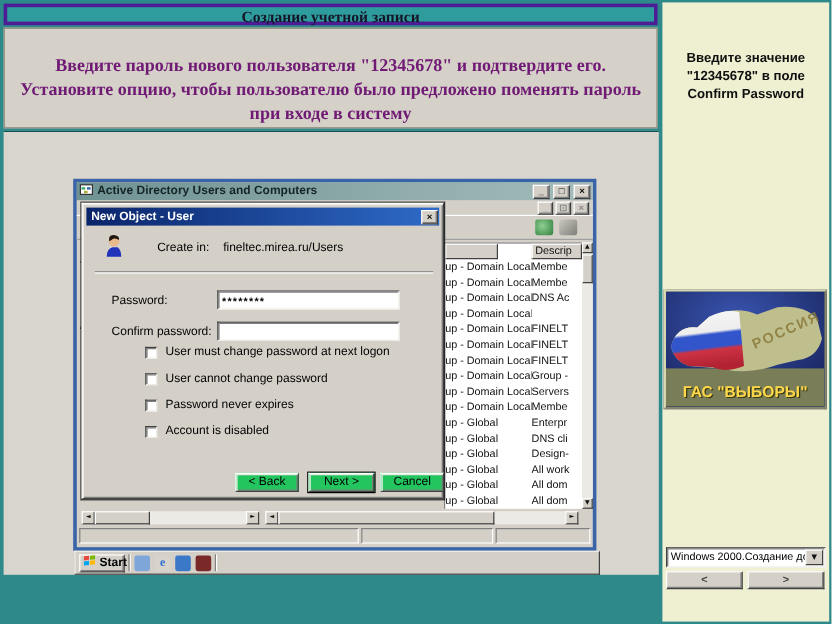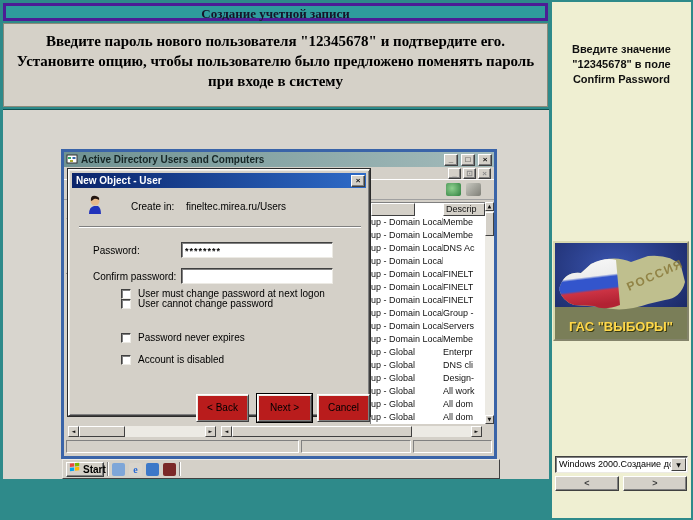--- a/index.html
+++ b/index.html
@@ -4,22 +4,22 @@
 <style>
   * { margin:0; padding:0; box-sizing:border-box; }
   body { background:#ffffff; font-family:"Liberation Sans", sans-serif; }
   .app { position:relative; width:693px; height:520px; background:#2E8A8A; overflow:hidden; }
 
   
   .header { position:absolute; left:3px; top:3px; width:545px; height:18px;
     background:#2E9C9C; border:3px solid #4c1d95; color:#15152A;
     font:bold 13px/16px "Liberation Serif", serif; text-align:center; }
   .instruction { position:absolute; left:3px; top:23px; width:545px; height:84px;
-    background:#D5D1C8; border:1px solid #8A8A7A; color:#000000;
-    font:bold 15px/20px "Liberation Serif", serif; text-align:center; padding:7px 8px 0 8px; }
+    background:#D5D1C8; border:1px solid #8A8A7A; color:#701a75;
+    font:bold 15px/20px "Liberation Serif", serif; text-align:center; padding:21px 8px 0 8px; }
 
   
   .desktop { position:absolute; left:3px; top:109px; width:546px; height:370px;
     background:#D8D5CE; border-top:1px solid #0F5050; }
 
   
   .adwin { position:absolute; left:58px; top:39px; width:436px; height:310px;
     background:#D4D0C8; border:3px solid #3A64A8; }
   .adwin-title { position:absolute; left:0; top:0; right:0; height:15px;
     background:linear-gradient(90deg,#6F9292,#A3BBBB); display:flex; align-items:center; gap:3px; padding:0 2px; }
@@ -83,21 +83,21 @@
   .persona { position:absolute; left:14px; top:24px; width:22px; height:22px; }
   .sep { position:absolute; left:10px; top:56px; width:282px; height:2px;
     border-top:1px solid #808080; border-bottom:1px solid #FFFFFF; }
   .field { position:absolute; left:112px; width:152px; height:16px; background:#FFFFFF;
     border:1px solid; border-color:#404040 #ECEAE4 #ECEAE4 #404040; box-shadow:inset 1px 1px 0 #808080;
     font:bold 9px/14px "Liberation Sans",sans-serif; padding:1px 3px 0 3px; letter-spacing:1px; color:#000; }
   .cbrow { position:absolute; left:24px; display:flex; align-items:center; gap:7px; height:12px;padding-left:28px; }
   .cbbox { width:10px; height:10px; background:#FFFFFF; border:1px solid; flex-shrink:0;
     border-color:#404040 #ECEAE4 #ECEAE4 #404040; box-shadow:inset 1px 1px 0 #808080; }
   .cblbl { font:10px/12px "Liberation Sans",sans-serif; color:#000; white-space:nowrap; }
-  .btn97 { position:absolute; height:28px; background:#b91c1c; border:1px solid;
+  .btn97 { position:absolute; height:16px; background:#22c55e; border:1px solid;
     border-color:#FFFFFF #404040 #404040 #FFFFFF; box-shadow:inset 1px 1px 0 #ECEAE4, inset -1px -1px 0 #808080;
     font:10px/14px "Liberation Sans",sans-serif; color:#000; text-align:center; cursor:default; }
   .btn-back { left:127px; top:224px; width:53px; }
   .btn-next { left:188px; top:224px; width:55px; box-shadow:inset 1px 1px 0 #ECEAE4, inset -1px -1px 0 #808080, 0 0 0 1px #000; }
   .btn-cancel { left:248px; top:224px; width:53px; }
 
   
   .taskbar { position:absolute; left:59px; top:349px; width:438px; height:20px; background:#D4D0C8;
     border:1px solid; border-color:#ECEAE4 #404040 #404040 #ECEAE4; display:flex; align-items:center; gap:3px; padding:0 3px; }
   .start-btn { width:38px; height:15px; background:#D4D0C8; border:1px solid; border-color:#FFFFFF #404040 #404040 #FFFFFF;
@@ -297,21 +297,21 @@
         <span class="dlbl" style="left:24px; top:101px;">Confirm password:</span>
         <div class="field" style="top:98px;">
           <span></span>
         </div>
 
         <div id="cb-list">
             <div class="cbrow" style="top: 118px;">
               <span class="cbbox"></span>
               <span class="cblbl">User must change password at next logon</span>
             </div>
-            <div class="cbrow" style="top: 128px;">
+            <div class="cbrow" style="top: 140px;">
               <span class="cbbox"></span>
               <span class="cblbl">User cannot change password</span>
             </div>
             <div class="cbrow" style="top: 162px;">
               <span class="cbbox"></span>
               <span class="cblbl">Password never expires</span>
             </div>
             <div class="cbrow" style="top: 184px;">
               <span class="cbbox"></span>
               <span class="cblbl">Account is disabled</span>

